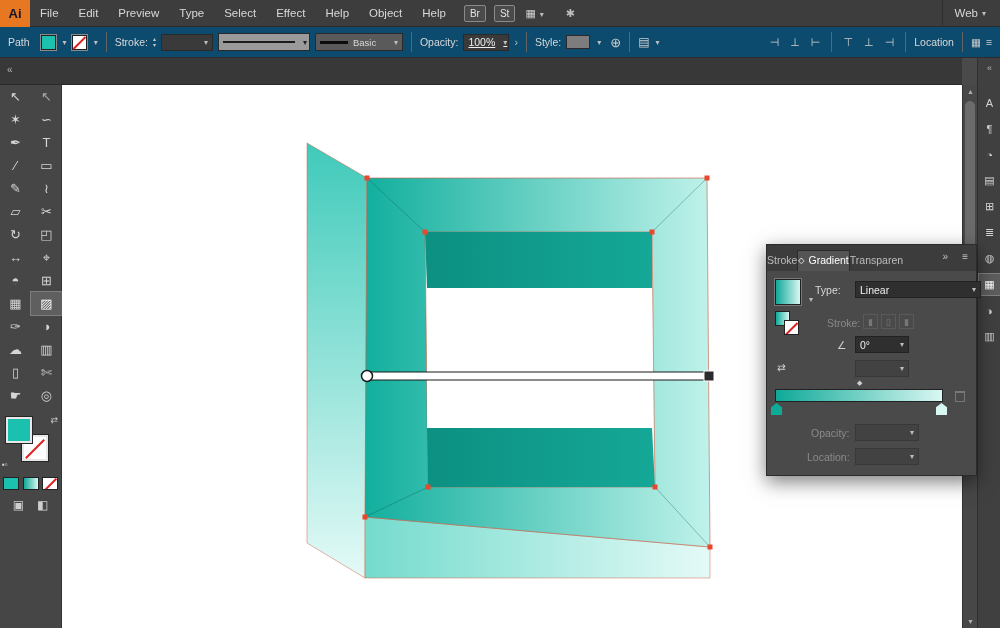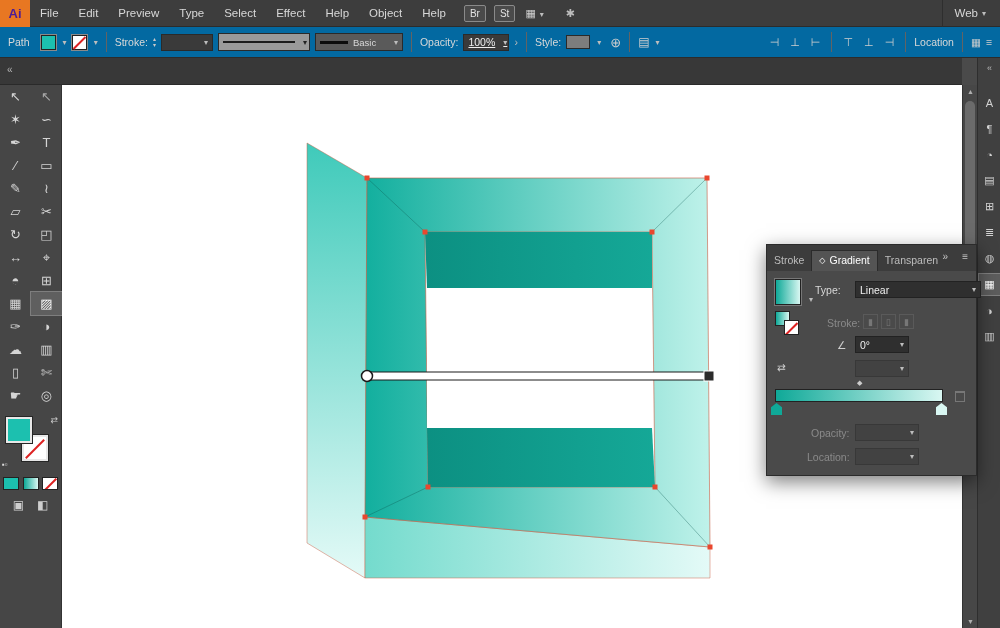--- a/index.html
+++ b/index.html
@@ -1,29 +1,29 @@
 <!DOCTYPE html>
 <html><head>
 <meta charset="utf-8">
 <style>
   * { margin:0; padding:0; box-sizing:border-box; }
   html,body { width:1000px; height:628px; overflow:hidden; }
   body { position:relative; background:#4a4a4a; font-family:"Liberation Sans", sans-serif; color:#d8d8d8; -webkit-font-smoothing:antialiased; }
 
   
   #menubar { position:absolute; left:0; top:0; width:1000px; height:27px; background:#3d3d3d; border-bottom:1px solid #2c2c2c; display:flex; align-items:center; font-size:11.5px; }
-  .ai-logo { width:30px; height:27px; background:#E87722; color:#4c1d95; font-weight:bold; display:flex; align-items:center; justify-content:center; font-size:13px; }
+  .ai-logo { width:30px; height:27px; background:#E87722; color:#0f172a; font-weight:bold; display:flex; align-items:center; justify-content:center; font-size:13px; }
   .menu-item { padding:0 10px; height:41px; display:flex; align-items:center; cursor:default; }
   .mb-btn { border:1px solid #8a8a8a; background:#4a4a4a; color:#e3e3e3; font-size:10px; padding:2px 5px; margin-left:8px; border-radius:2px; }
   .mb-ico { margin-left:10px; color:#cfcfcf; font-size:11px; }
   .mb-right { margin-left:auto; display:flex; align-items:center; border-left:1px solid #2e2e2e; padding:0 14px 0 12px; height:27px; }
   .caret { font-size:8px; color:#bdbdbd; margin-left:4px; }
 
   
-  #controlbar { position:absolute; left:0; top:27px; width:1000px; height:31px; background:#0369a1; border-bottom:1px solid #2c2c2c; display:flex; align-items:center; gap:5px; padding:0 8px; font-size:10.5px; }
+  #controlbar { position:absolute; left:0; top:27px; width:1000px; height:31px; background:#0c4a6e; border-bottom:1px solid #2c2c2c; display:flex; align-items:center; gap:5px; padding:0 8px; font-size:10.5px; }
   .sep { width:1px; height:20px; background:#3a3a3a; border-right:1px solid #636363; margin:0 3px; }
   .swatch-sm { width:15px; height:15px; border:1px solid #222; outline:1px solid #8a8a8a; display:inline-block; }
   .swatch-fill { background:#1CC0AF; }
   .swatch-none { background:#fff; position:relative; }
   .swatch-none::after, .slash::after { content:""; position:absolute; left:-2px; right:-2px; top:50%; height:2px; background:#d22; transform:rotate(-45deg); }
   .field { background:#3a3a3a; border:1px solid #2a2a2a; height:17px; display:flex; align-items:center; padding:0 4px; gap:4px; color:#eee; }
   .profile-box { width:92px; height:18px; background:#9a9a9a; border:1px solid #2a2a2a; position:relative; display:flex; align-items:center; }
   .profile-box .pline { flex:1; height:2px; background:#1c1c1c; margin:0 4px; }
   .basic-box { width:88px; height:18px; background:#5a5a5a; border:1px solid #2a2a2a; display:flex; align-items:center; gap:5px; padding:0 4px; }
   .basic-box .bline { width:28px; height:3px; background:#0c0c0c; }
@@ -65,21 +65,21 @@
 
   
   #rightstrip { position:absolute; left:977px; top:58px; width:23px; height:570px; background:#404040; border-left:1px solid #2e2e2e; }
   #rightstrip .collapse { position:absolute; top:5px; left:0; width:23px; text-align:center; font-size:9px; color:#b5b5b5; }
   .strip-ico { position:absolute; left:1px; width:21px; height:21px; display:flex; align-items:center; justify-content:center; font-size:11px; color:#d2d2d2; }
   .strip-ico.hl { background:#5d5d5d; outline:1px solid #808080; color:#fff; }
 
   
   #gpanel { position:absolute; left:766px; top:244px; width:211px; height:232px; background:#4a4a4a; border:1px solid #2b2b2b; box-shadow:0 6px 18px rgba(0,0,0,.5); z-index:50; font-size:10.5px; }
   .gp-head { height:26px; background:#3c3c3c; display:flex; align-items:flex-end; position:relative; }
-  .gp-tab { padding:3px 7px 5px; color:#bdbdbd; }
+  .gp-tab { padding:3px 0 5px; color:#bdbdbd; }
   .gp-tab.active { background:#545454; color:#fff; border:1px solid #2b2b2b; border-bottom:none; display:flex; gap:4px; align-items:center; }
   .gp-head .hctl { position:absolute; top:6px; font-size:10px; color:#c5c5c5; }
   .gp-body { position:relative; height:205px; }
   .abs { position:absolute; }
   .dim { color:#8a8a8a; }
   .gp-field { background:#2f2f2f; border:1px solid #222; height:17px; display:flex; align-items:center; justify-content:space-between; padding:0 4px; color:#eee; }
   .gp-field.off { background:#424242; color:#7b7b7b; border-color:#383838; }
   .gswatch { width:26px; height:26px; background:linear-gradient(90deg,#0FA998,#D9F7F2); border:1px solid #222; outline:1px solid #777; }
   .mini-sw { width:15px; height:15px; border:1px solid #222; }
   .opt-btn { width:15px; height:15px; border:1px solid #5a5a5a; color:#777; font-size:9px; display:flex; align-items:center; justify-content:center; }

